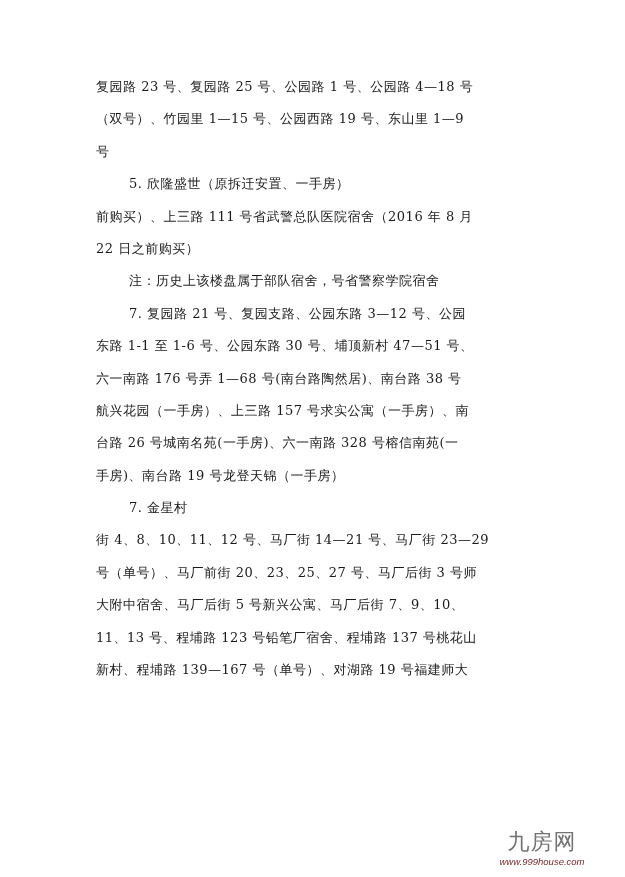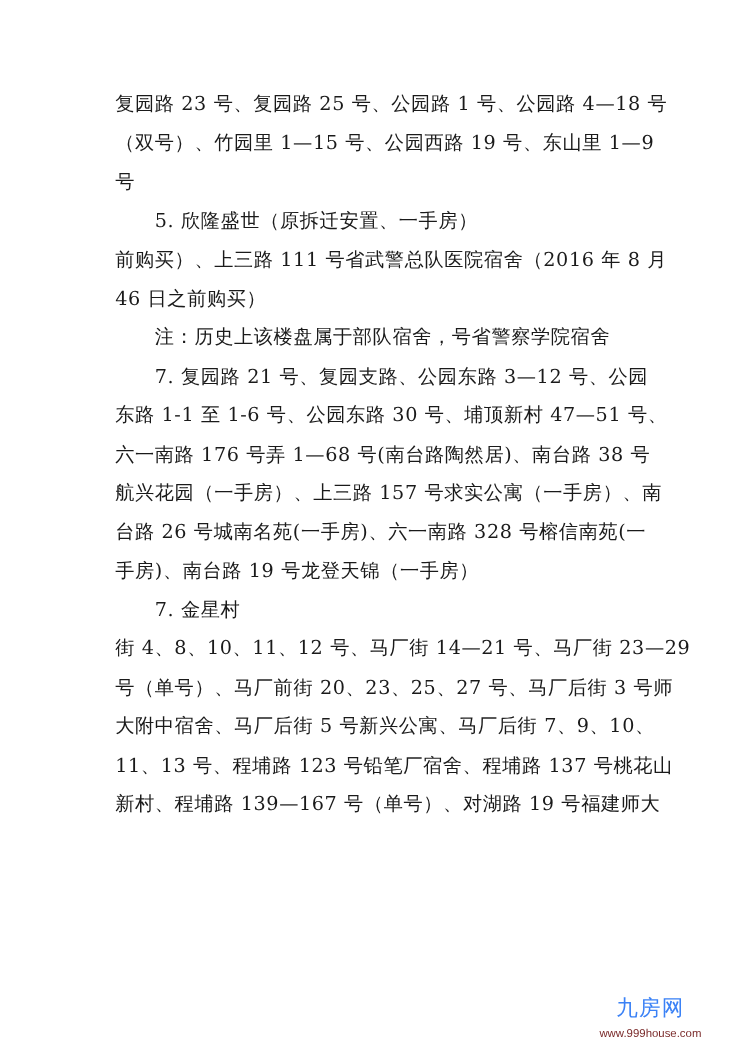--- a/index.html
+++ b/index.html
@@ -17,57 +17,58 @@
     }
     .page {
       position: absolute;
       left: 96px;
       top: 71px;
       width: 452px;
     }
     .line {
       height: 32.4px;
       line-height: 32.4px;
-      font-size: 16px;
+      font-size: 13px;
       white-space: nowrap;
       letter-spacing: 0.5px;
     }
     .indent { padding-left: 33px; }
     .watermark {
       position: absolute;
       right: 28px;
       bottom: 10px;
       width: 110px;
       text-align: center;
     }
     .wm-logo {
-      font-family: Liberation Mono, monospace;
-      font-size: 18px;
-      color: #3b82f6;
+      font-family: Liberation Sans, sans-serif;
+      font-size: 22px;
+      color: #737373;
       line-height: 28px;
       letter-spacing: 1px;
       font-weight: normal;
     }
     .wm-url {
       font-family: "Liberation Sans", sans-serif;
       font-size: 9.5px;
       color: #7a2a2a;
       line-height: 11px;
+      font-style: italic;
     }
   </style>
 </head>
 <body>
 
 <div class="page">
   <div class="line">复园路 23 号、复园路 25 号、公园路 1 号、公园路 4—18 号</div>
   <div class="line">（双号）、竹园里 1—15 号、公园西路 19 号、东山里 1—9</div>
   <div class="line">号</div>
   <div class="line indent">5. 欣隆盛世（原拆迁安置、一手房）</div>
   <div class="line">前购买）、上三路 111 号省武警总队医院宿舍（2016 年 8 月</div>
-  <div class="line">46 日之前购买）</div>
+  <div class="line">22 日之前购买）</div>
   <div class="line indent">注：历史上该楼盘属于部队宿舍，号省警察学院宿舍</div>
   <div class="line indent">7. 复园路 21 号、复园支路、公园东路 3—12 号、公园</div>
   <div class="line">东路 1-1 至 1-6 号、公园东路 30 号、埔顶新村 47—51 号、</div>
   <div class="line">六一南路 176 号弄 1—68 号(南台路陶然居)、南台路 38 号</div>
   <div class="line">航兴花园（一手房）、上三路 157 号求实公寓（一手房）、南</div>
   <div class="line">台路 26 号城南名苑(一手房)、六一南路 328 号榕信南苑(一</div>
   <div class="line">手房)、南台路 19 号龙登天锦（一手房）</div>
   <div class="line indent">7. 金星村</div>
   <div class="line">街 4、8、10、11、12 号、马厂街 14—21 号、马厂街 23—29</div>
   <div class="line">号（单号）、马厂前街 20、23、25、27 号、马厂后街 3 号师</div>

